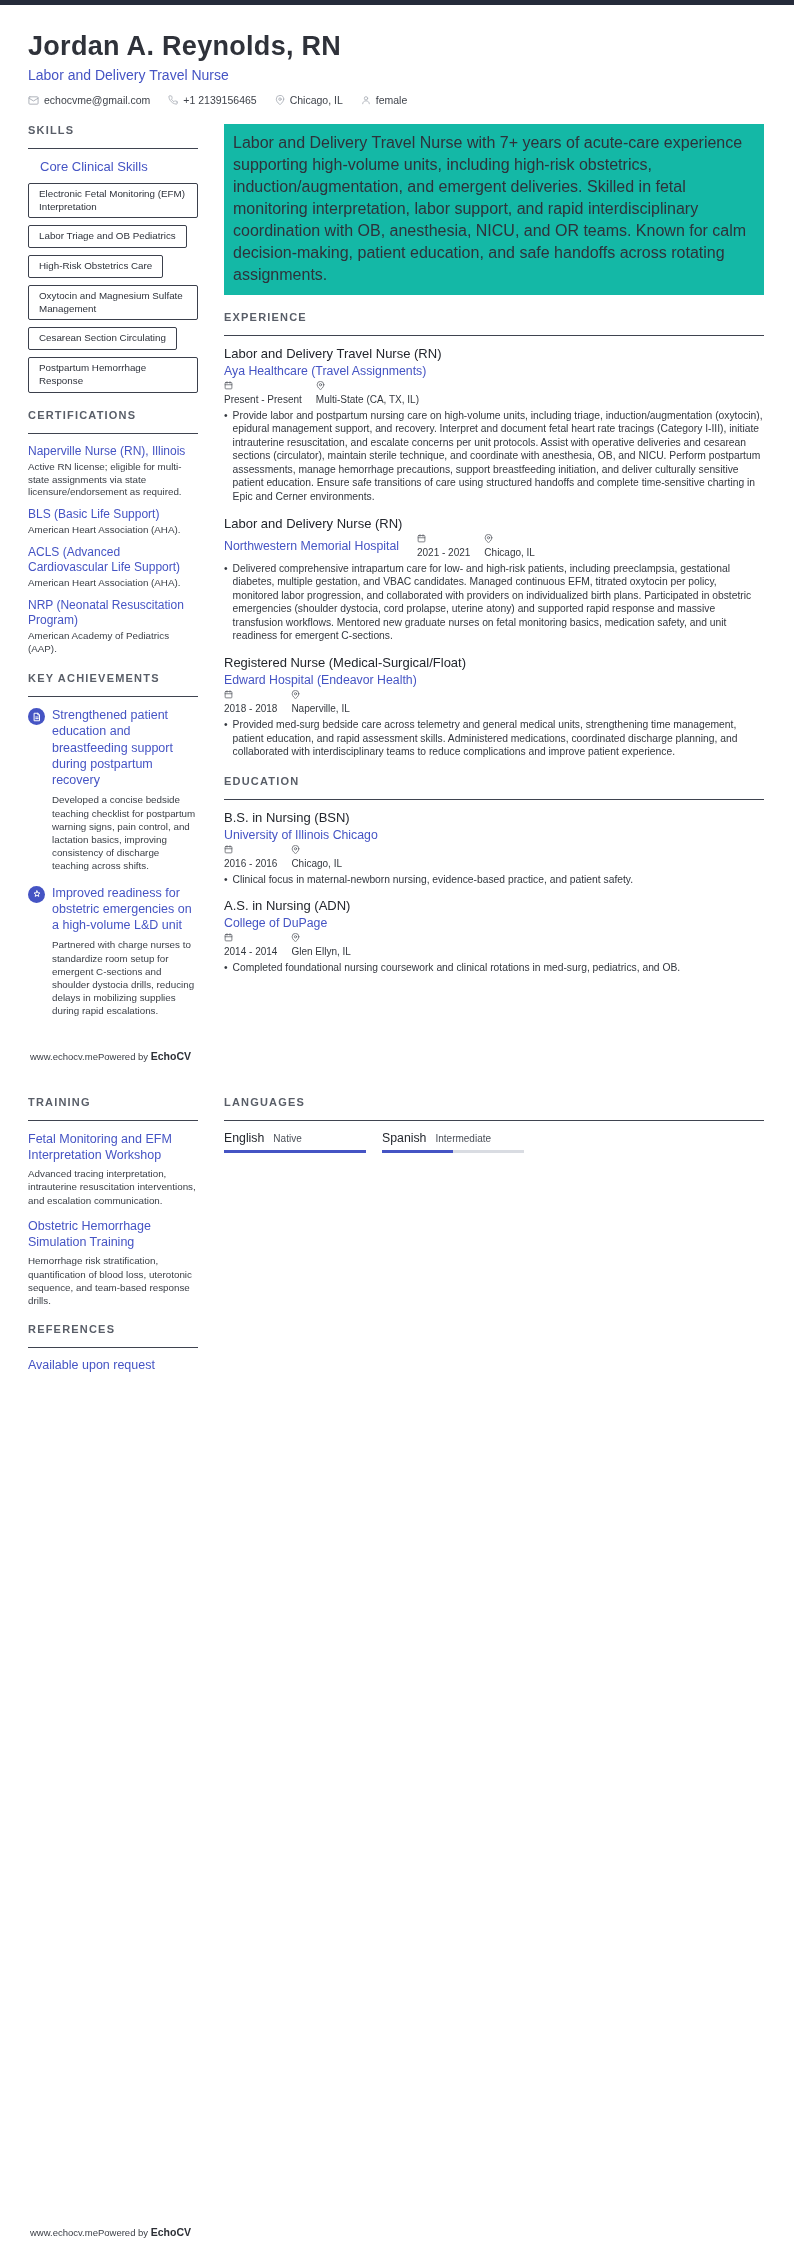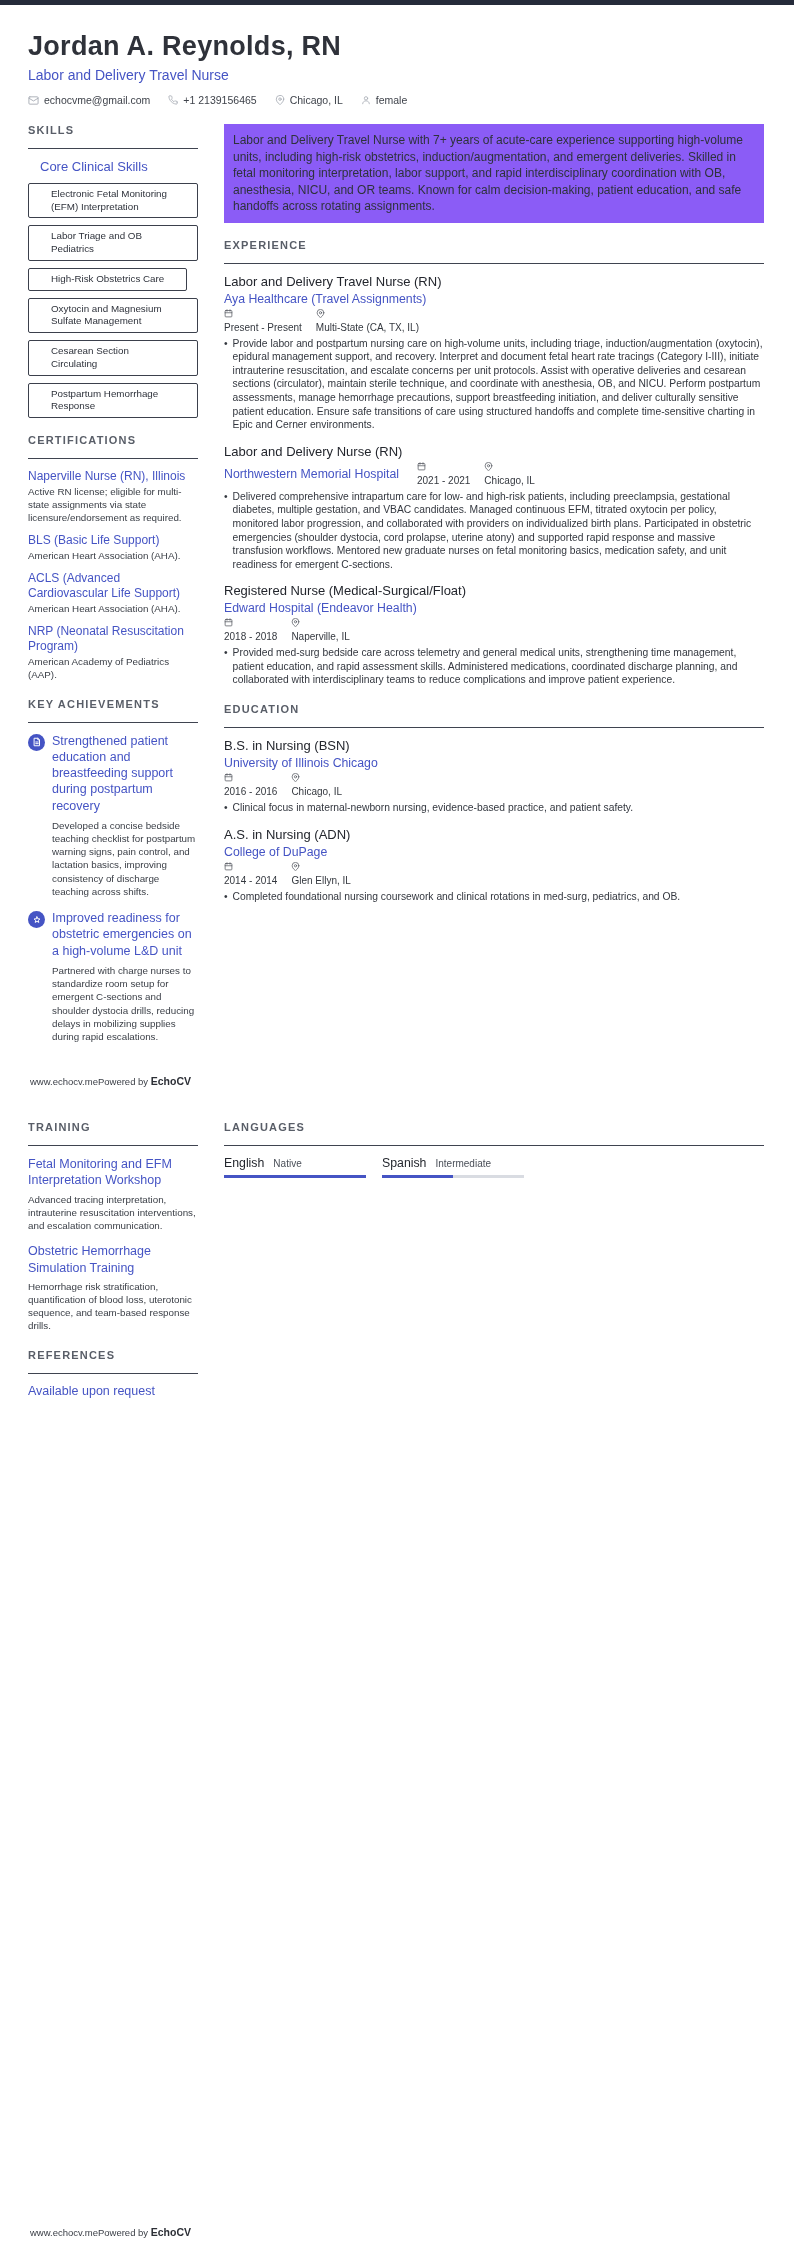--- a/index.html
+++ b/index.html
@@ -22,35 +22,35 @@
   .col-left { width:170px; flex:none; }
   .col-right { flex:1; min-width:0; }
   section { margin-bottom:16px; }
 
   .sec-h { font-size:11px; font-weight:700; color:#595e68; letter-spacing:1.2px;
            padding-bottom:12px; border-bottom:1.5px solid #3f4450; margin-bottom:10px; }
 
   
   .group-title { font-size:13px; color:#4554c4; margin:2px 12px 9px; }
   .chip { display:block; width:fit-content; max-width:100%; border:1px solid #3b404c; border-radius:2px;
-          padding:4px 22px; font-size:9.8px; line-height:1.3; color:#2e323b; margin-bottom:7px; }
+          padding:4px 10px; font-size:9.8px; line-height:1.3; color:#2e323b; margin-bottom:7px; }
 
   
   .cert-title { font-size:12px; color:#4554c4; line-height:1.25; margin-bottom:2px; }
   .cert-desc { font-size:9.8px; color:#3c4048; line-height:1.32; margin-bottom:8px; }
 
   
   .ach { display:flex; gap:7px; margin-bottom:12px; }
   .ach-icon { width:17px; height:17px; flex:none; border-radius:50%; background:#4554c4; color:#fff;
               display:flex; align-items:center; justify-content:center; margin-top:1px; }
   .ach-title { font-size:12.5px; color:#4554c4; line-height:1.3; margin-bottom:5px; }
   .ach-desc { font-size:9.8px; color:#3c4048; line-height:1.35; }
 
   
-  .summary-box { background:#8b5cf6; padding:8px 9px; font-size:12px; line-height:1.38; color:#2e323b; }
+  .summary-box { background:#14b8a6; padding:8px 9px; font-size:16px; line-height:1.38; color:#2e323b; }
 
   
   .job { margin-bottom:12px; }
   .job-title { font-size:13px; color:#23262d; font-weight:normal; margin-bottom:3px; }
   .company-row { display:flex; align-items:center; gap:18px; flex-wrap:wrap; margin-bottom:3px; }
   .company { font-size:12.3px; color:#4554c4; }
   .meta { display:flex; align-items:center; gap:14px; font-size:10px; color:#34383f; }
   .meta-item { display:flex; align-items:flex-start; gap:4px;flex-direction:column; }
   .meta .icn { color:#555a62; }
   .bullets { margin-top:4px; }

